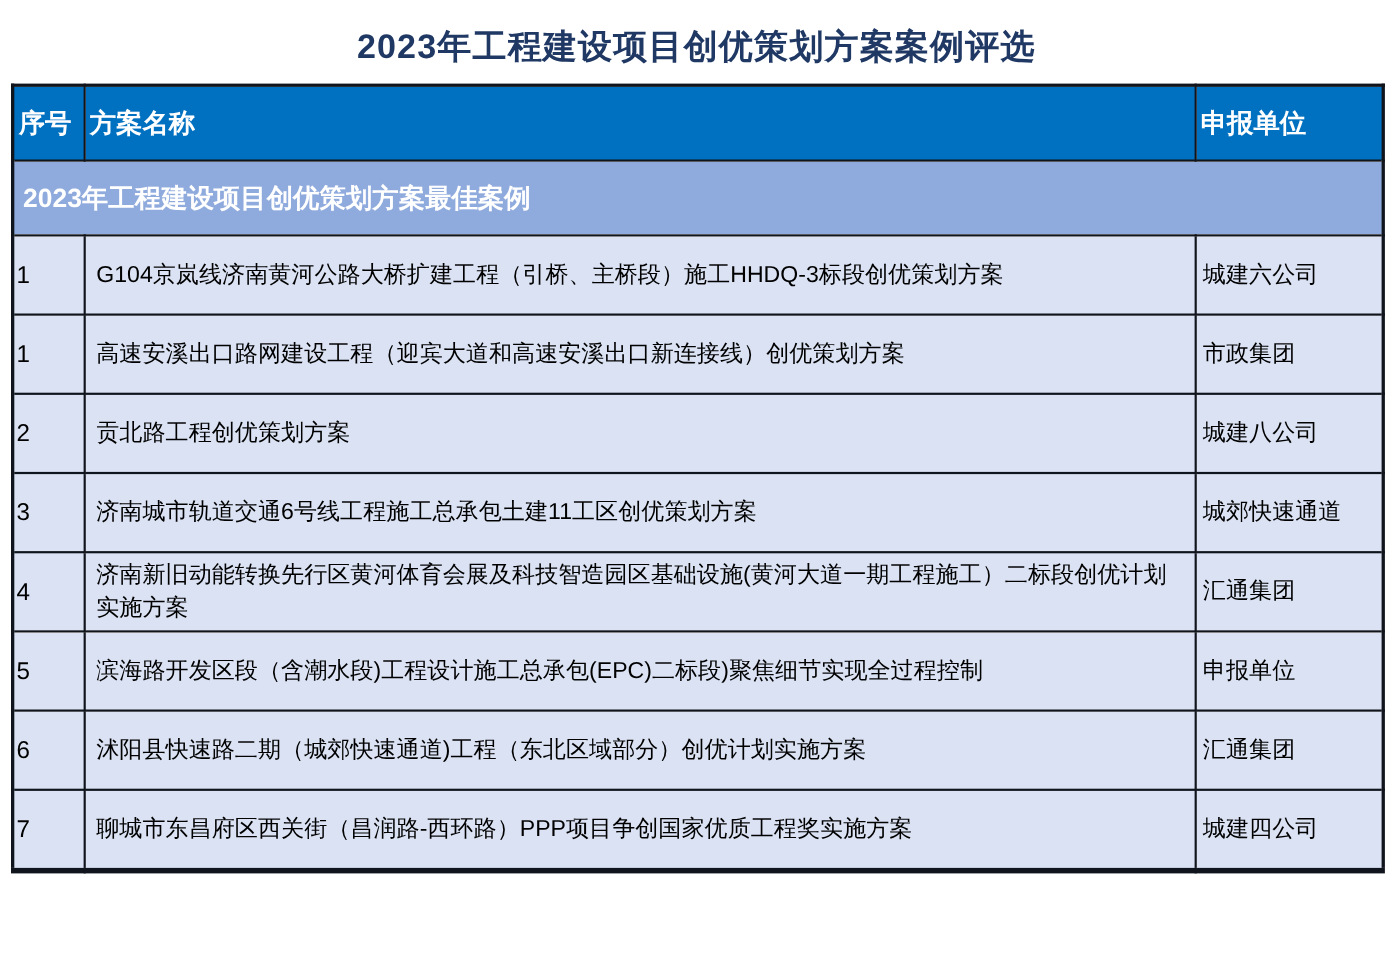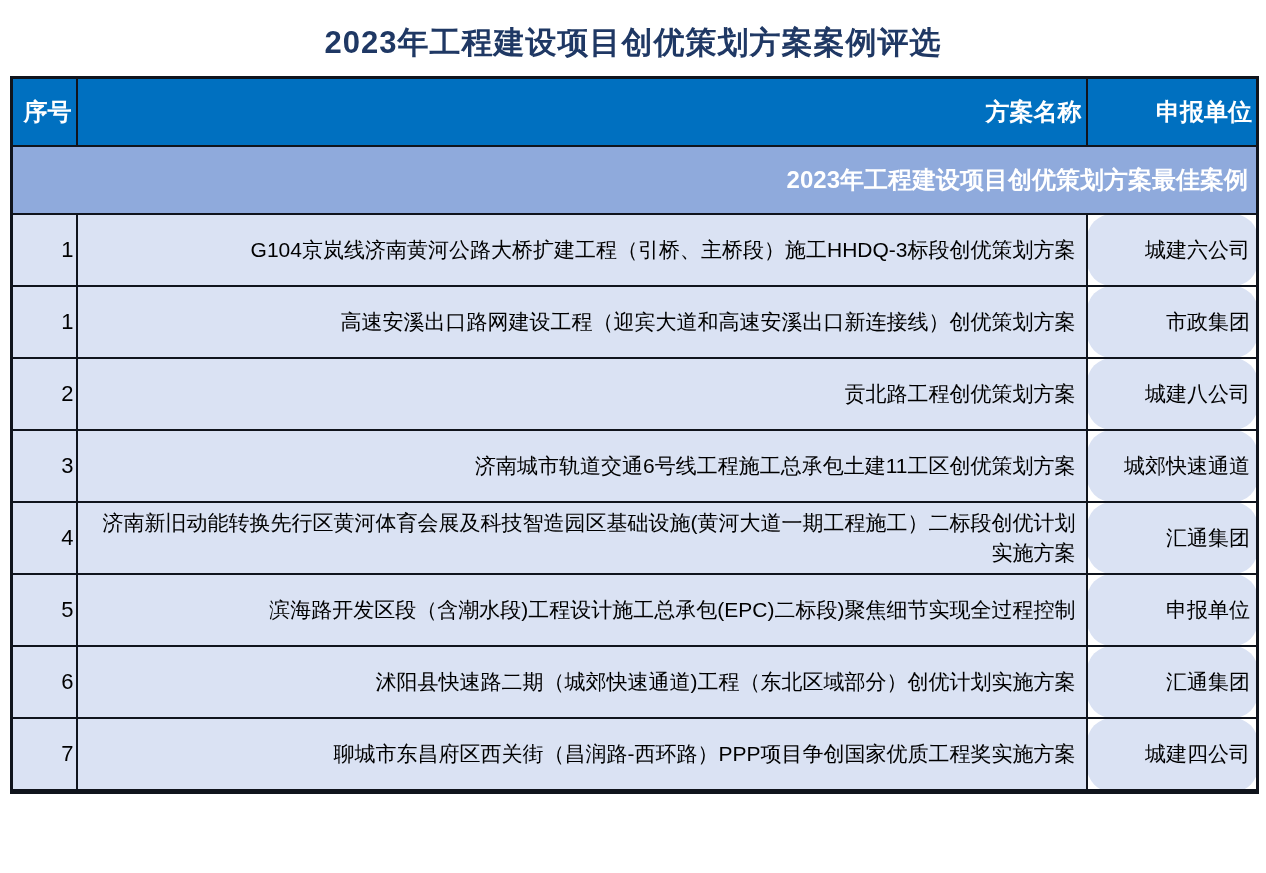--- a/index.html
+++ b/index.html
@@ -28,21 +28,21 @@
   }
   table.award-table {
     width: 1246px;
     border-collapse: collapse;
     table-layout: fixed;
     border: 3px solid #10141c;
     border-bottom: 5px solid #10141c;
   }
   .award-table th, .award-table td {
     border: 2px solid #10141c;
-    text-align: right;
+    text-align: left;
     vertical-align: middle;
     overflow: hidden;
   }
   .award-table thead th {
     background: #0070C0;
     color: #ffffff;
     font-size: 24px;
     font-weight: bold;
     height: 66px;
     padding: 0 4px;
@@ -63,21 +63,20 @@
     height: 66px;
     padding: 2px 10px;
     line-height: 1.45;
   }
   tr.item-row td.cell-index {
     font-size: 22px;
     padding: 2px 2px;
   }
   tr.item-row td.cell-unit {
     padding: 2px 6px;
-    border-radius: 25px;
   }
 </style>
 </head>
 <body>
 
 <div class="page">
 
   <div class="doc-title">2023年工程建设项目创优策划方案案例评选</div>
 
   <table class="award-table">

